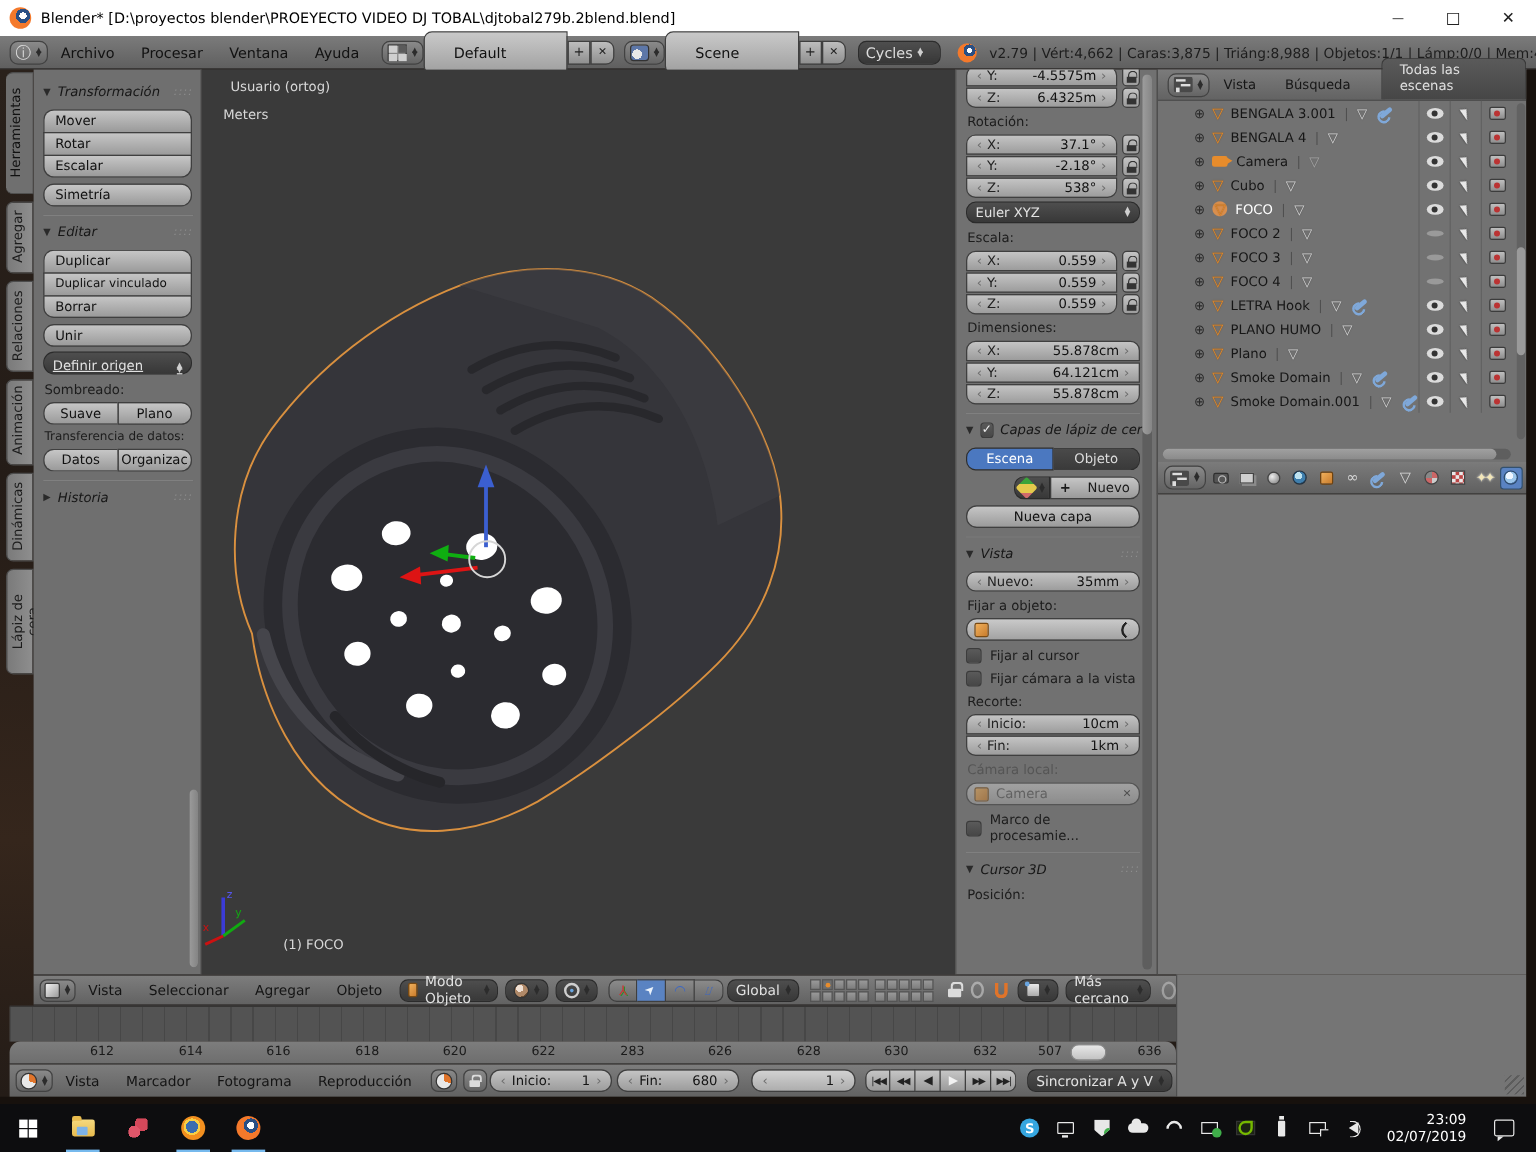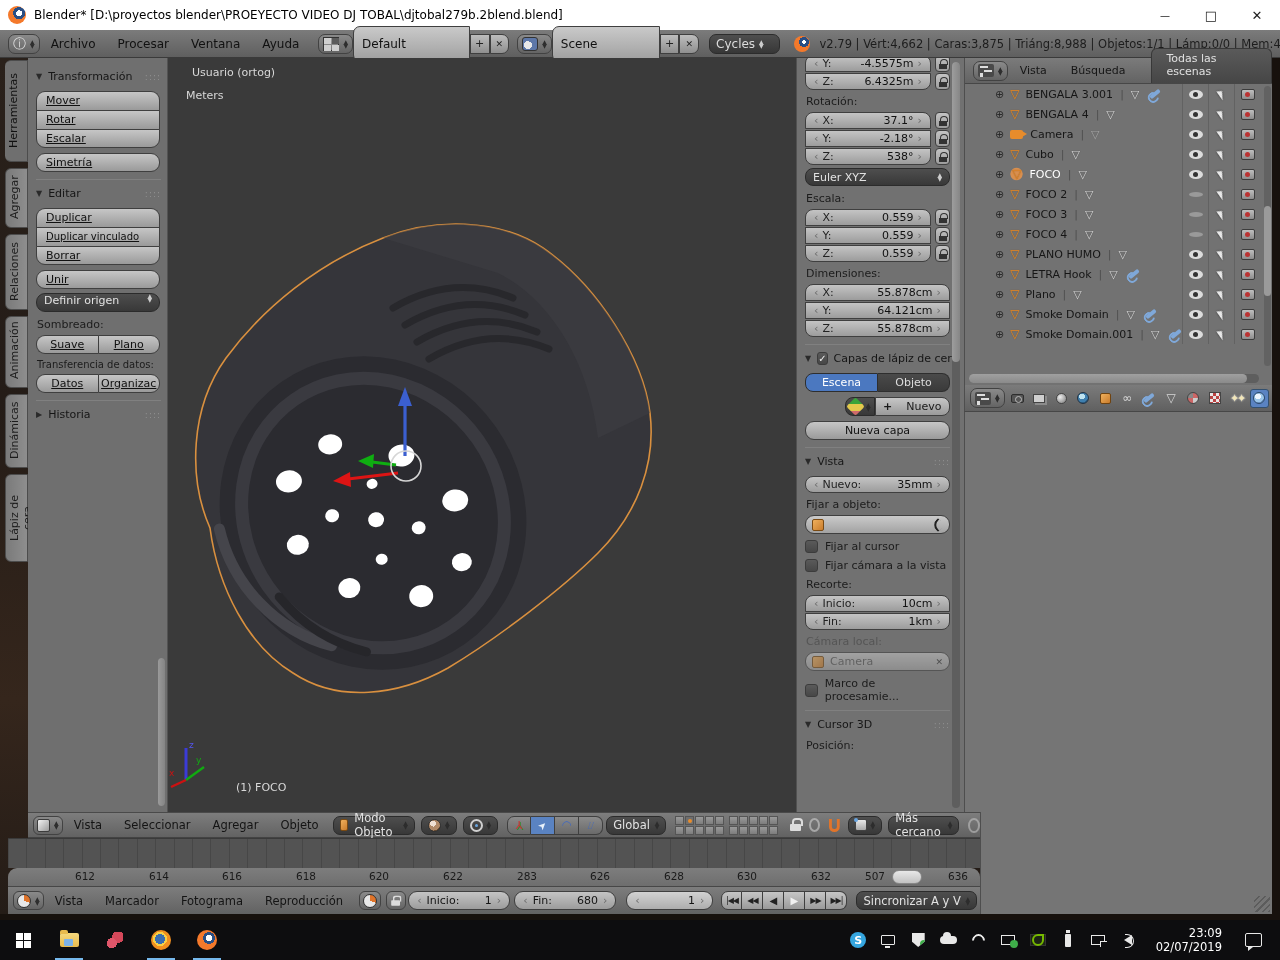--- a/index.html
+++ b/index.html
@@ -17,49 +17,49 @@
   .winbtn.max::before{content:"□"; font-size:13px;}
   .winbtn.close::before{content:"✕";}
 
   
   #topheader { left:0; top:30px; width:1280px; height:28px; background:linear-gradient(#7b7b7b,#5f5f5f); border-bottom:1px solid #3a3a3a; display:flex; align-items:center; font-size:12px; color:#111; }
   .hmenu { padding:0 11px; }
   .ddicon { display:flex; align-items:center; background:linear-gradient(#8a8a8a,#646464); border:1px solid #424242; border-radius:7px; height:20px; padding:0 4px; margin-left:8px; }
   .ddicon .info::before{ content:"ⓘ"; font-size:13px; color:#ddd; }
   .updn { display:inline-flex; flex-direction:column; line-height:4px; font-size:6px; color:#2c2c2c; margin-left:4px; }
   .updn::before{content:"▲";} .updn::after{content:"▼";}
-  .idfield { display:flex; align-items:center; height:36px; background:linear-gradient(#c9c9c9,#9f9f9f); border:1px solid #3f3f3f; border-radius:7px 0 0 7px; padding:0 8px; width:130px; color:#111; }
+  .idfield { display:flex; align-items:center; height:36px; background:linear-gradient(#c9c9c9,#9f9f9f); border:1px solid #3f3f3f; border-radius:7px 0 0 7px; padding:0 24px; width:130px; color:#111; }
   .sqbtn { width:22px; height:20px; background:linear-gradient(#bdbdbd,#8f8f8f); border:1px solid #3f3f3f; display:flex; align-items:center; justify-content:center; font-size:11px; color:#222; }
   .sqbtn.plus::before{content:"+";} .sqbtn.x{border-radius:0 7px 7px 0;} .sqbtn.x::before{content:"✕"; font-size:9px;}
   .layicon { width:16px; height:14px; border:1px solid #333; background:linear-gradient(#9c9c9c,#777); display:grid; grid-template-columns:7px 7px; grid-template-rows:6px 6px; gap:1px; padding:0px; }
   .layicon i { background:#cfcfcf; } .layicon i:nth-child(2){background:#5b5b5b;}
   .scicon { width:16px; height:14px; border-radius:3px; background:radial-gradient(circle at 35% 60%, #e8e8e8 0 4px, #5d77a8 4px 100%); border:1px solid #333; }
   .dddark { display:flex; align-items:center; height:20px; background:linear-gradient(#4e4e4e,#373737); border:1px solid #2c2c2c; border-radius:7px; color:#ddd; padding:0 6px; }
   .dddark .updn{ color:#cfcfcf; }
   #stats { margin-left:10px; color:#1d1d1d; font-size:11.5px; white-space:nowrap; overflow:hidden; }
   .blogo2 { width:16px; height:16px; margin-left:14px; border-radius:50%;
      background:radial-gradient(circle at 62% 38%, #fff 0 2px, #2a4f84 2px 5px, #f4792b 5px 100%); flex:0 0 auto; }
 
   
   #desktopL { left:0; top:58px; width:28px; height:856px; background:linear-gradient(#2a211b,#241c17 40%, #35261c 75%, #241c17);}
   #tabs { left:5px; top:60px; width:23px; display:flex; flex-direction:column; gap:6px; }
   .vtab { writing-mode:vertical-rl; transform:rotate(180deg); background:linear-gradient(90deg,#8e8e8e,#7a7a7a); color:#1c1c1c; font-size:11px; text-align:center; border:1px solid #4c4c4c; border-radius:0 6px 6px 0; padding:8px 2px; }
   .vtab.active { background:#6f6f6f; color:#111; border-right:none; }
 
   #toolshelf { left:28px; top:58px; width:140px; height:754px; background:#6f6f6f; border-right:1px solid #535353; padding:6px 6px 0 8px; font-size:11px; color:#1a1a1a; }
-  .ph { display:flex; align-items:center; color:#161616; margin:6px 0 8px 0; }
+  .ph { display:flex; align-items:center; color:#161616; margin:6px 0 8px 0;font-style:italic; }
   .ph::before { content:"▼"; font-size:8px; margin-right:6px; color:#2a2a2a; }
   .ph.closed::before { content:"▶"; }
   .ph .dots { margin-left:auto; color:#8f8f8f; font-size:9px; letter-spacing:1px; }
   .ph .dots::before{ content:"::::"; }
-  .btn { display:block; width:124px; height:19px; line-height:17px; text-align:left; padding:0 9px; background:linear-gradient(#c6c6c6,#9a9a9a); border:1px solid #3f3f3f; border-radius:9px; color:#111; margin-bottom:4px;text-decoration:underline; }
+  .btn { display:block; width:124px; height:19px; line-height:17px; text-align:left; padding:0 9px; background:linear-gradient(#c6c6c6,#9a9a9a); border:1px solid #3f3f3f; border-radius:9px; color:#111; margin-bottom:4px; }
   .btn.stack1 { border-radius:9px 9px 0 0; margin-bottom:0; border-bottom:none; }
   .btn.stackm { border-radius:0; margin-bottom:0; border-bottom:none; }
   .btn.stackn { border-radius:0 0 9px 9px; margin-bottom:5px; }
-  .ddbtn { display:flex; align-items:flex-start; width:124px; height:19px; background:linear-gradient(#4e4e4e,#383838); border:1px solid #2b2b2b; border-radius:9px; color:#e2e2e2; padding:0 7px; margin-bottom:6px; }
+  .ddbtn { display:flex; align-items:flex-end; width:124px; height:19px; background:linear-gradient(#4e4e4e,#383838); border:1px solid #2b2b2b; border-radius:9px; color:#e2e2e2; padding:0 7px; margin-bottom:6px;text-decoration:underline; }
   .ddbtn .updn{ margin-left:auto; color:#cfcfcf; }
   .lbl { margin:5px 0 4px 1px; color:#1c1c1c; }
   .seg { display:flex; width:124px; margin-bottom:4px; }
   .seg .btn { flex:1; width:auto; text-align:center; padding:0; margin:0; }
   .seg .btn:first-child{ border-radius:9px 0 0 9px; border-right:none; }
   .seg .btn:last-child{ border-radius:0 9px 9px 0; }
   .sep { height:1px; background:#5d5d5d; border-bottom:1px solid #808080; margin:7px 0; }
   #ts-scroll { left:158px; top:658px; width:7px; height:148px; background:#5c5c5c; border-radius:4px; }
   #ts-scroll i { display:block; width:7px; height:100%; background:linear-gradient(90deg,#9a9a9a,#848484); border-radius:4px; }
 
@@ -734,42 +734,42 @@
               <span class="curs"></span>
             </span>
             <span class="ocol">
               <span class="rcam"></span>
             </span>
           </span>
         </div>
       <div class="orow">
           <span class="exp"></span>
           <span class="mesh"></span>
+          <span class="oname">LETRA Hook</span>
+          <span class="pipe"></span>
+          <span class="dmesh"></span>
+          <span class="wrench"></span>
+          <span class="cols">
+            <span class="ocol">
+              <span class="eye"></span>
+            </span>
+            <span class="ocol">
+              <span class="curs"></span>
+            </span>
+            <span class="ocol">
+              <span class="rcam"></span>
+            </span>
+          </span>
+        </div>
+      <div class="orow">
+          <span class="exp"></span>
+          <span class="mesh"></span>
           <span class="oname">PLANO HUMO</span>
           <span class="pipe"></span>
           <span class="dmesh"></span>
-          <span class="cols">
-            <span class="ocol">
-              <span class="eye"></span>
-            </span>
-            <span class="ocol">
-              <span class="curs"></span>
-            </span>
-            <span class="ocol">
-              <span class="rcam"></span>
-            </span>
-          </span>
-        </div>
-      <div class="orow">
-          <span class="exp"></span>
-          <span class="mesh"></span>
-          <span class="oname">LETRA Hook</span>
-          <span class="pipe"></span>
-          <span class="dmesh"></span>
-          <span class="wrench"></span>
           <span class="cols">
             <span class="ocol">
               <span class="eye"></span>
             </span>
             <span class="ocol">
               <span class="curs"></span>
             </span>
             <span class="ocol">
               <span class="rcam"></span>
             </span>

